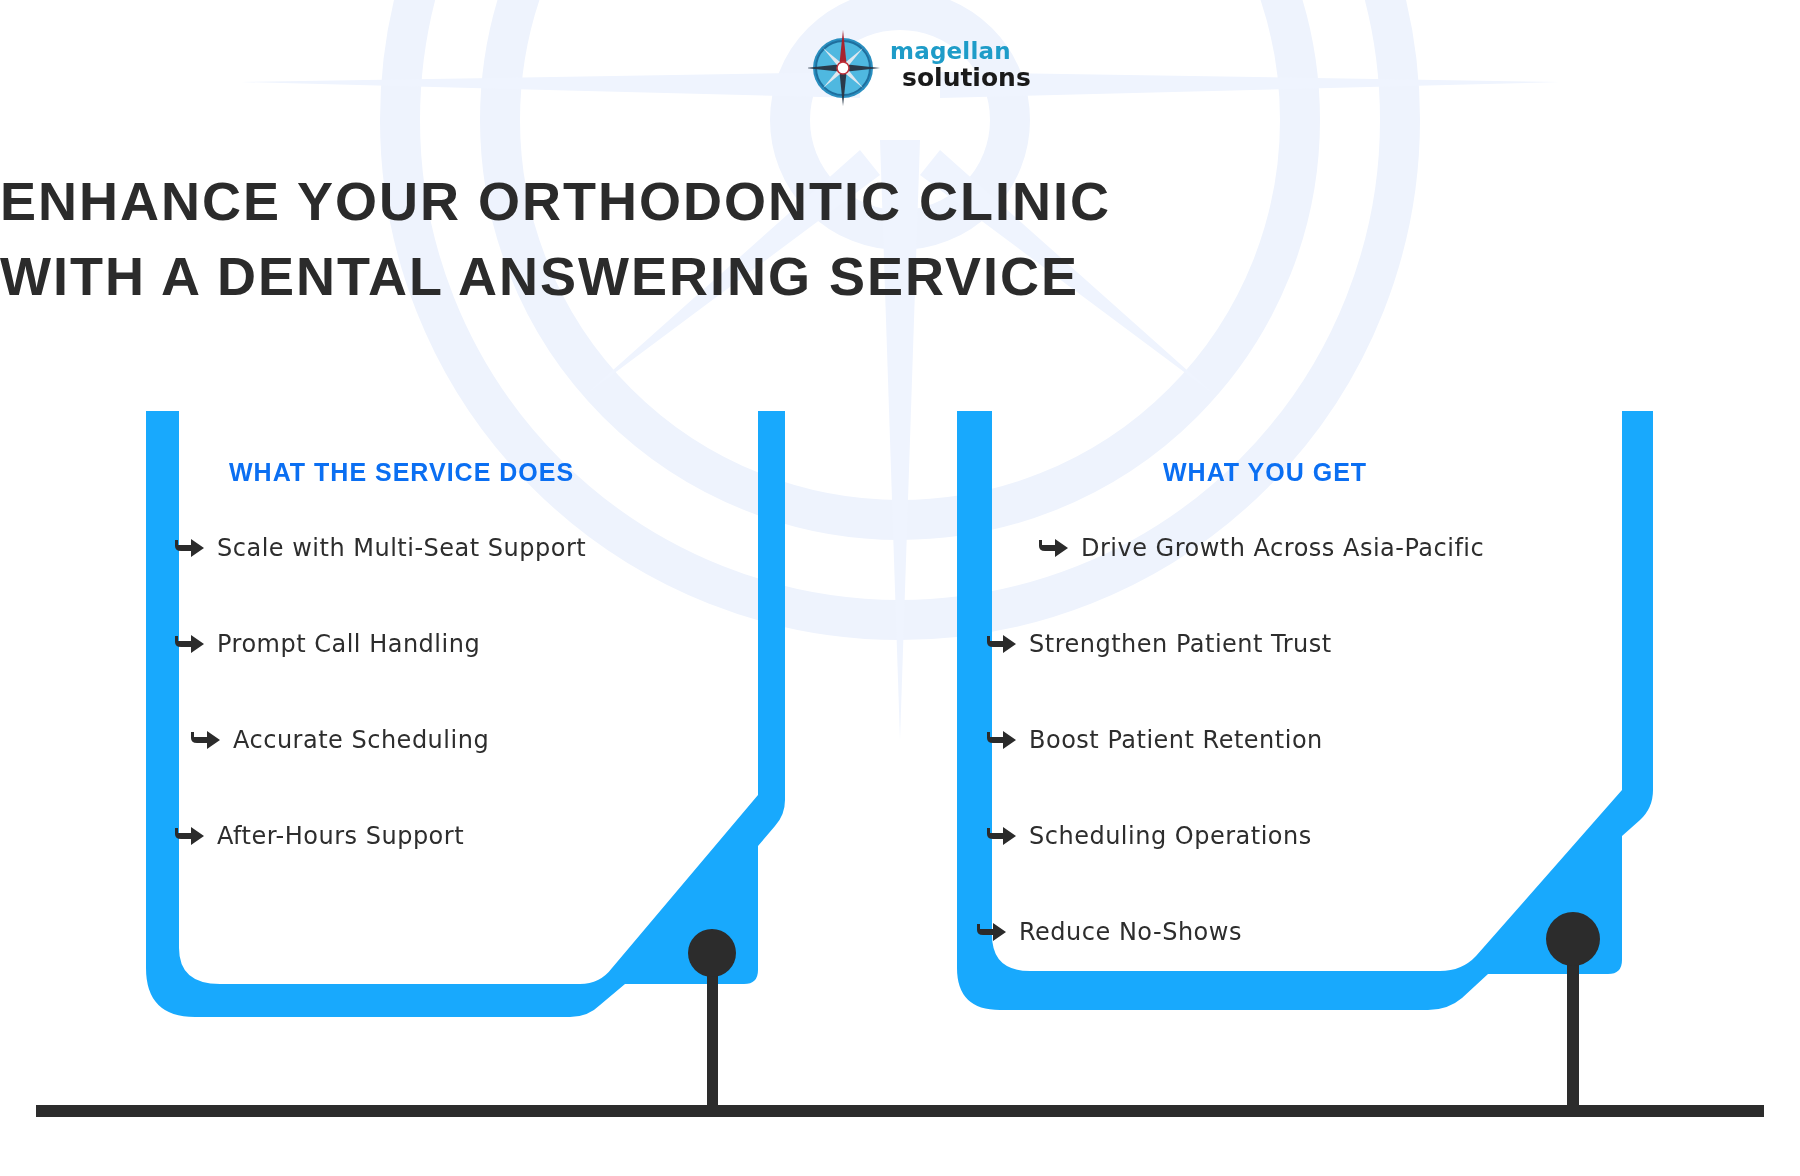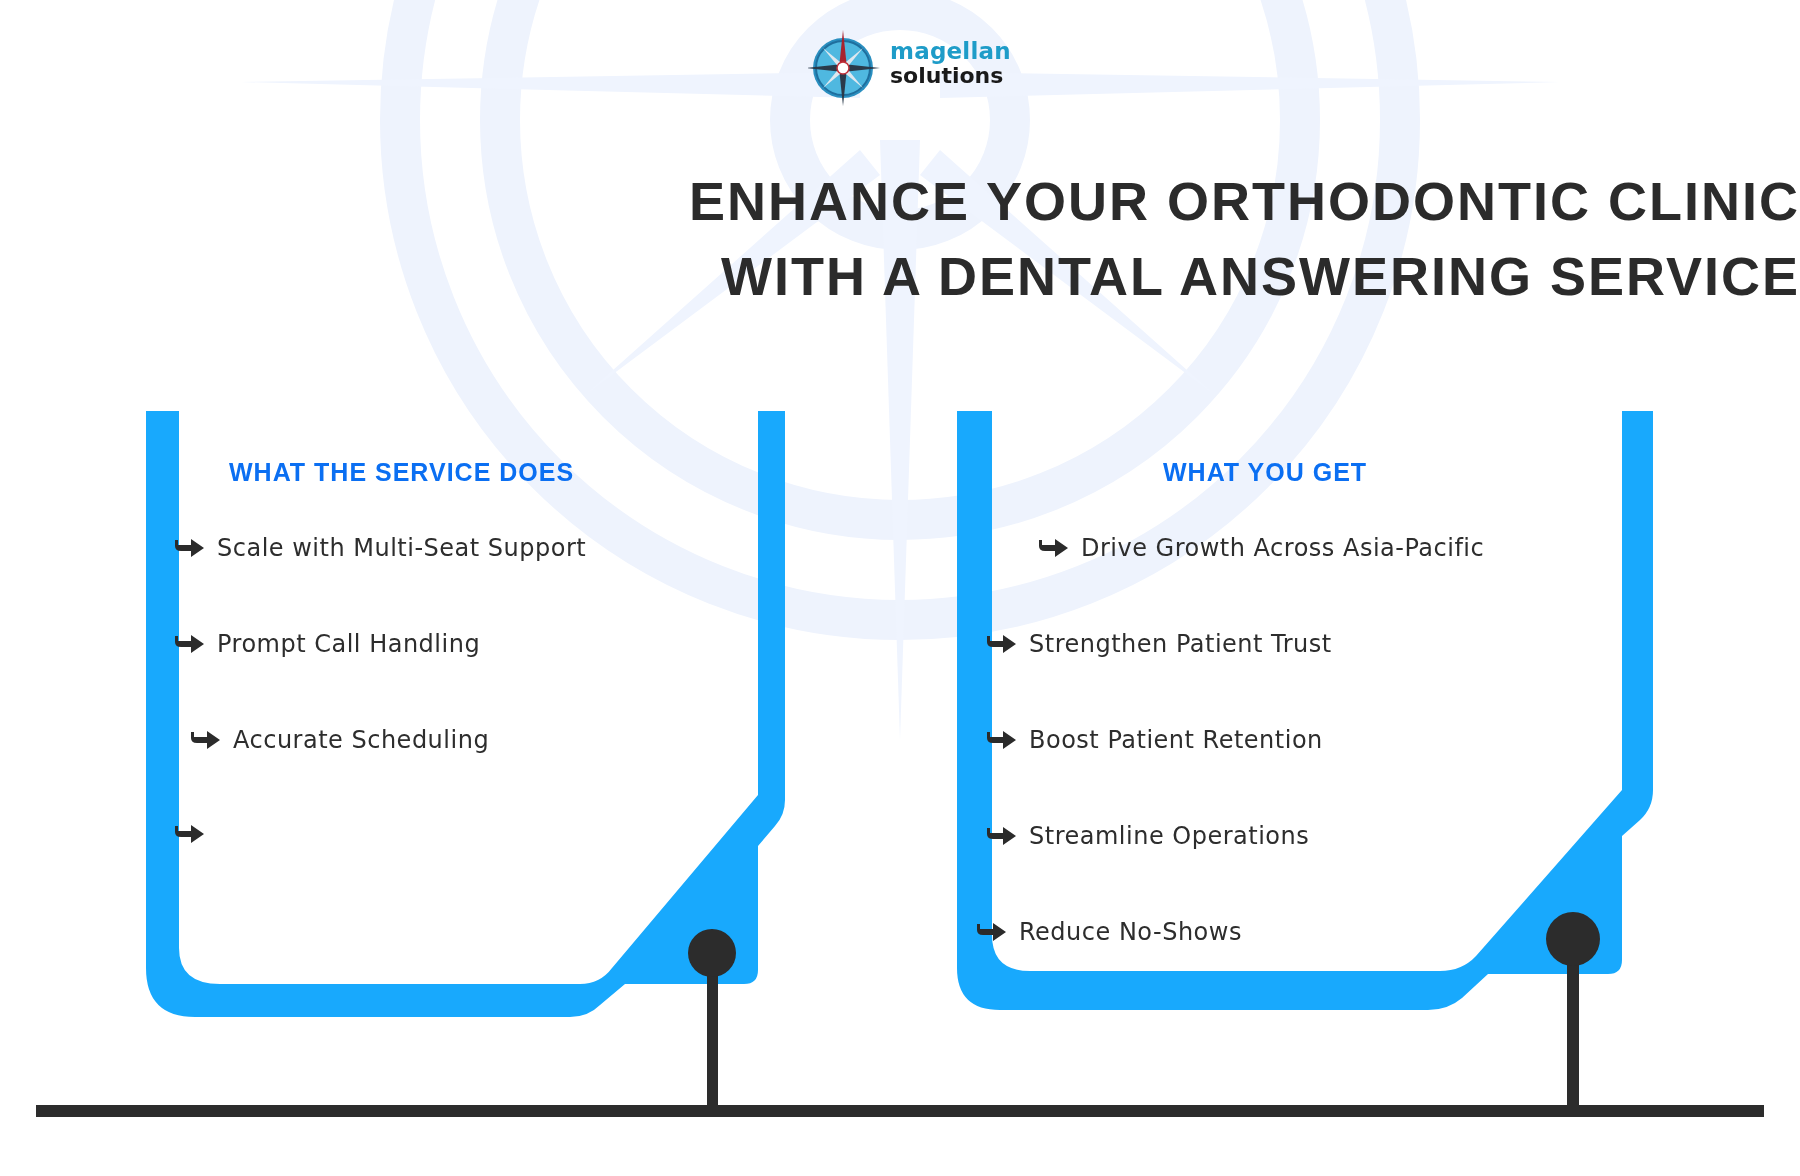--- a/index.html
+++ b/index.html
@@ -1,22 +1,22 @@
 <!DOCTYPE html>
 <html><head>
 <meta charset="utf-8">
 <style>
   html, body { margin:0; padding:0; }
   body { width:1800px; height:1176px; background:#ffffff; position:relative; overflow:hidden; font-family:"Liberation Sans", sans-serif; }
   .layer { position:absolute; left:0; top:0; width:1800px; height:1176px; }
   .logo { position:absolute; left:808px; top:28px; width:200px; height:80px; }
   .logo-text { position:absolute; left:890px; top:40px; line-height:1; }
   .logo-text .l1 { display:block; font-family:"DejaVu Sans", sans-serif; font-size:23px; font-weight:bold; color:#1e9cc8; letter-spacing:0.2px; }
-  .logo-text .l2 { display:block; font-family:"DejaVu Sans", sans-serif; font-size:22px; font-weight:bold; color:#1a1a1a; margin-top:2px; }
-  .title { position:absolute; left:0; width:1800px; top:164px; text-align:right; font-family:"Liberation Sans", sans-serif; font-weight:bold; font-size:54px; line-height:75px; color:#2b2b2b; letter-spacing:2px; }
+  .logo-text .l2 { display:block; font-family:"DejaVu Sans", sans-serif; font-size:25px; font-weight:bold; color:#1a1a1a; margin-top:2px;margin-left:12px; }
+  .title { position:absolute; left:0; width:1800px; top:164px; text-align:left; font-family:"Liberation Sans", sans-serif; font-weight:bold; font-size:54px; line-height:75px; color:#2b2b2b; letter-spacing:2px; }
   .title span { display:block; }
   .heading { position:absolute; font-family:"Liberation Sans", sans-serif; font-weight:bold; font-size:25px; color:#0b6ff2; letter-spacing:1px; line-height:1; }
   .item { position:absolute; display:flex; align-items:center; font-family:"DejaVu Sans", sans-serif; font-size:24px; color:#2d2d2d; line-height:1; white-space:nowrap; letter-spacing:0.5px; }
   .arrow { width:30px; height:20px; margin-right:12px; flex:none; }
 </style>
 </head>
 <body>
 
 <svg class="layer" viewBox="0 0 1800 1176">
   <g fill="none" stroke="#eef3fd" stroke-width="40">
@@ -91,20 +91,21 @@
   <div class="item" style="left:191px; top:728px;">
     <svg class="arrow" viewBox="0 0 30 20">
         <path d="M0,2 L3,2 L3,7 L16,7 L16,1 L29,10 L16,19 L16,13 L6,13 Q0,13 0,8 Z" fill="#2b2b2b"></path>
       </svg>
     <span>Accurate Scheduling</span>
   </div>
   <div class="item" style="left:175px; top:824px;">
     <svg class="arrow" viewBox="0 0 30 20">
         <path d="M0,2 L3,2 L3,7 L16,7 L16,1 L29,10 L16,19 L16,13 L6,13 Q0,13 0,8 Z" fill="#2b2b2b"></path>
       </svg>
+    <span>After-Hours Support</span>
   </div>
 </div>
 
 <div>
   <div class="heading" style="left:1163px; top:460px;">WHAT YOU GET</div>
 
   <div class="item" style="left:1039px; top:536px;">
     <svg class="arrow" viewBox="0 0 30 20">
         <path d="M0,2 L3,2 L3,7 L16,7 L16,1 L29,10 L16,19 L16,13 L6,13 Q0,13 0,8 Z" fill="#2b2b2b"></path>
       </svg>
@@ -119,21 +120,21 @@
   <div class="item" style="left:987px; top:728px;justify-content:space-between;">
     <svg class="arrow" viewBox="0 0 30 20">
         <path d="M0,2 L3,2 L3,7 L16,7 L16,1 L29,10 L16,19 L16,13 L6,13 Q0,13 0,8 Z" fill="#2b2b2b"></path>
       </svg>
     <span>Boost Patient Retention</span>
   </div>
   <div class="item" style="left:987px; top:824px;">
     <svg class="arrow" viewBox="0 0 30 20">
         <path d="M0,2 L3,2 L3,7 L16,7 L16,1 L29,10 L16,19 L16,13 L6,13 Q0,13 0,8 Z" fill="#2b2b2b"></path>
       </svg>
-    <span>Streamline Operations</span>
+    <span>Scheduling Operations</span>
   </div>
   <div class="item" style="left:977px; top:920px;">
     <svg class="arrow" viewBox="0 0 30 20">
         <path d="M0,2 L3,2 L3,7 L16,7 L16,1 L29,10 L16,19 L16,13 L6,13 Q0,13 0,8 Z" fill="#2b2b2b"></path>
       </svg>
     <span>Reduce No-Shows</span>
   </div>
 </div>
 
 </body></html>

